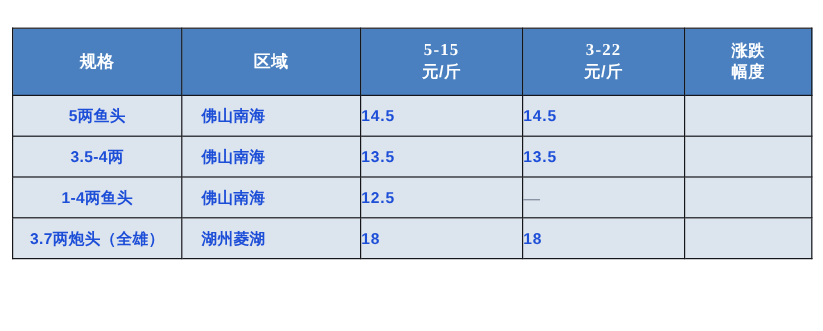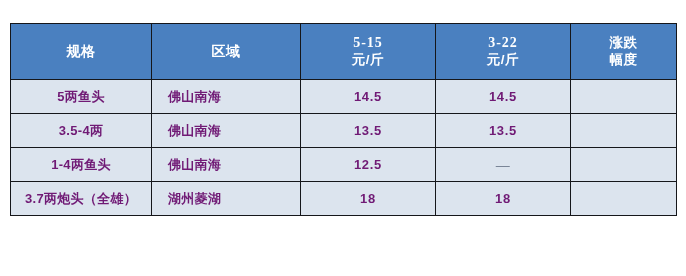--- a/index.html
+++ b/index.html
@@ -62,36 +62,36 @@
     letter-spacing: 1px;
     font-size: 14px;
   }
   thead th.single {
     font-size: 14px;
   }
 
   
   tbody td {
     background: #dce4ee;
-    color: #701a75;
+    color: #1d4ed8;
     height: 34px;
     font-size: 13px;
     vertical-align: middle;
   }
   tbody td.spec {
     text-align: center;
     letter-spacing: 0.3px;
   }
   tbody td.region {
     text-align: left;
     padding-left: 16px;
     letter-spacing: 0.3px;
   }
   tbody td.price {
-    text-align: center;
+    text-align: left;
     letter-spacing: 0.7px;
   }
   tbody td.change {
     text-align: center;
   }
   tbody td.dash {
     color: #7a8597;
     font-weight: normal;
     font-size: 14px;
   }

